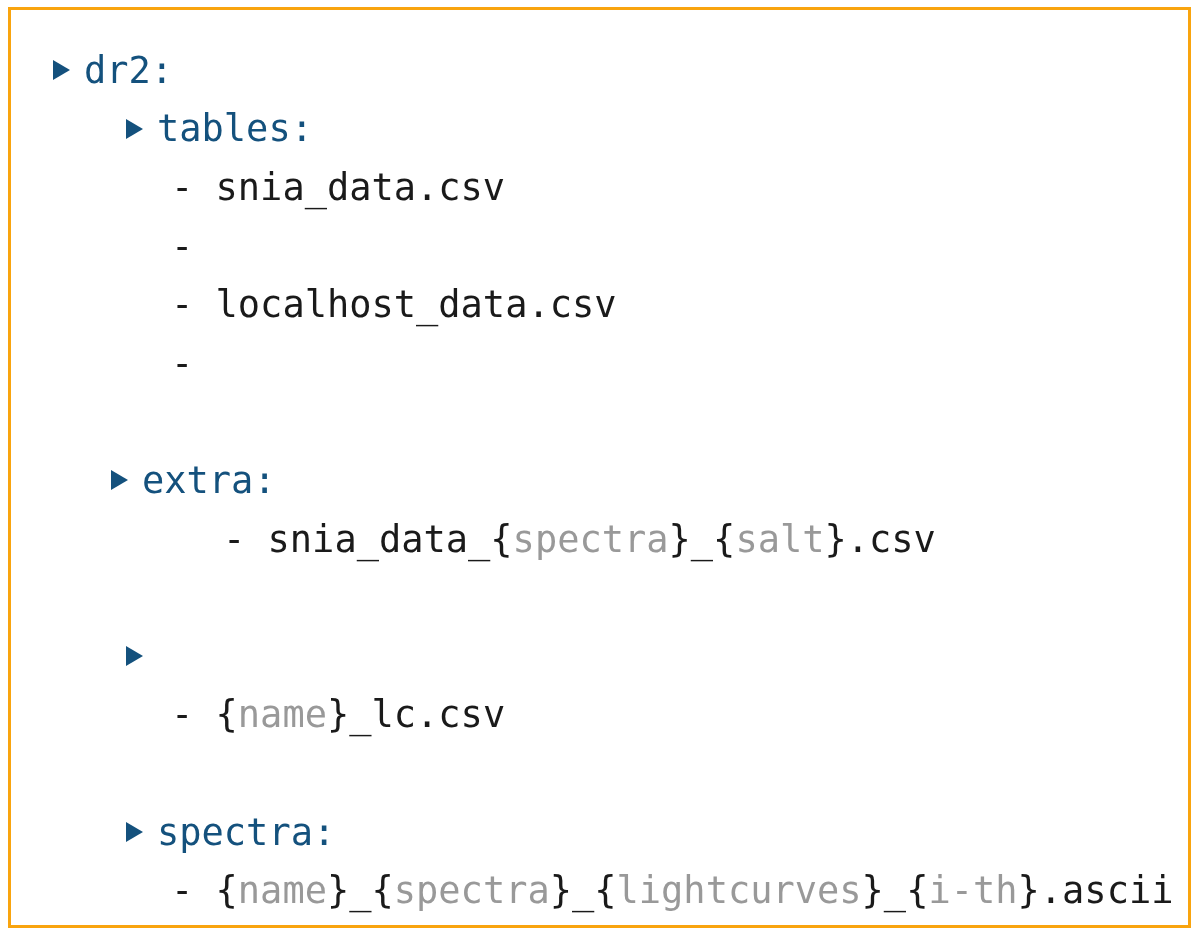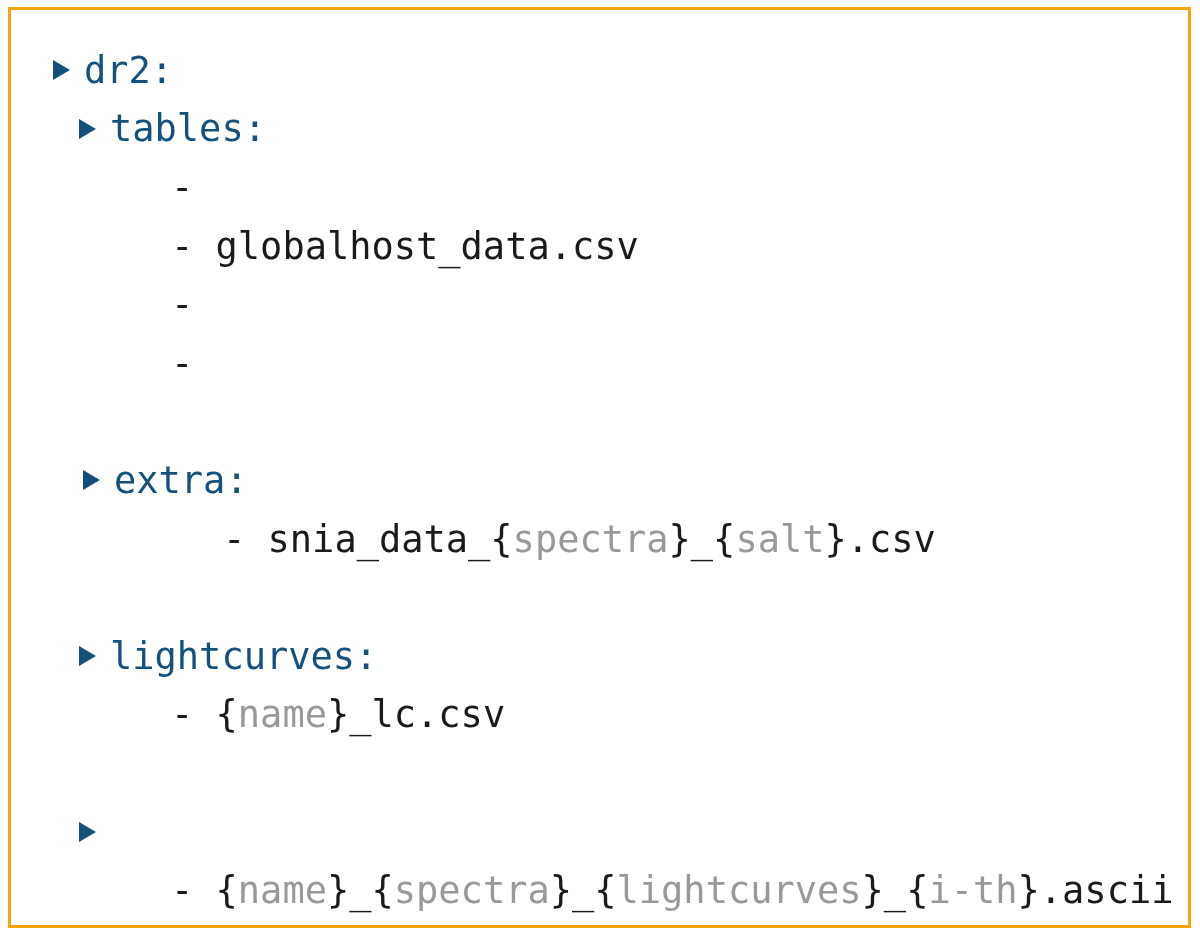--- a/index.html
+++ b/index.html
@@ -46,41 +46,41 @@
   .tri {
     flex: 0 0 auto;
     width: 0;
     height: 0;
     border-left: 17px solid var(--folder-color, #14517d);
     border-top: 10.5px solid transparent;
     border-bottom: 10.5px solid transparent;
     margin-right: 14px;
   }
   .row.lvl1 { padding-left: 42px; }
-  .row.lvl2 { padding-left: 68px; }
-  .row.lvl3 { padding-left: 72px; }
+  .row.lvl2 { padding-left: 115px; }
+  .row.lvl3 { padding-left: 100px; }
   .row.file.lvl2 { padding-left: 160px; }
   .row.file.lvl3 { padding-left: 212px; }
 </style>
 </head>
 <body>
 
 <div class="page">
   <div class="frame">
     <div class="tree" id="tree">
         <div class="row folder lvl1"><span class="tri"></span><span class="label">dr2:</span></div>
         <div class="row folder lvl2"><span class="tri"></span><span class="label">tables:</span></div>
+        <div class="row file lvl2"><span class="bullet">- </span><span class="filename"><span class="plain">snia_data.csv</span></span></div>
         <div class="row file lvl2"><span class="bullet">- </span></div>
-        <div class="row file lvl2"><span class="bullet">- </span><span class="filename"><span class="plain">globalhost_data.csv</span></span></div>
-        <div class="row file lvl2"><span class="bullet">- </span></div>
+        <div class="row file lvl2"><span class="bullet">- </span><span class="filename"><span class="plain">localhost_data.csv</span></span></div>
         <div class="row file lvl2"><span class="bullet">- </span></div>
         <div class="row blank"></div>
         <div class="row folder lvl3"><span class="tri"></span><span class="label">extra:</span></div>
         <div class="row file lvl3"><span class="bullet">- </span><span class="filename"><span class="plain">snia_data_{</span><span class="muted">spectra</span><span class="plain">}_{</span><span class="muted">salt</span><span class="plain">}.csv</span></span></div>
         <div class="row blank"></div>
-        <div class="row folder lvl2"><span class="tri"></span><span class="label">lightcurves:</span></div>
+        <div class="row folder lvl2"><span class="tri"></span></div>
         <div class="row file lvl2"><span class="bullet">- </span><span class="filename"><span class="plain">{</span><span class="muted">name</span><span class="plain">}_lc.csv</span></span></div>
         <div class="row blank"></div>
-        <div class="row folder lvl2"><span class="tri"></span></div>
+        <div class="row folder lvl2"><span class="tri"></span><span class="label">spectra:</span></div>
         <div class="row file lvl2"><span class="bullet">- </span><span class="filename"><span class="plain">{</span><span class="muted">name</span><span class="plain">}_{</span><span class="muted">spectra</span><span class="plain">}_{</span><span class="muted">lightcurves</span><span class="plain">}_{</span><span class="muted">i-th</span><span class="plain">}.ascii</span></span></div>
       </div>
   </div>
 </div>
 
 </body></html>

